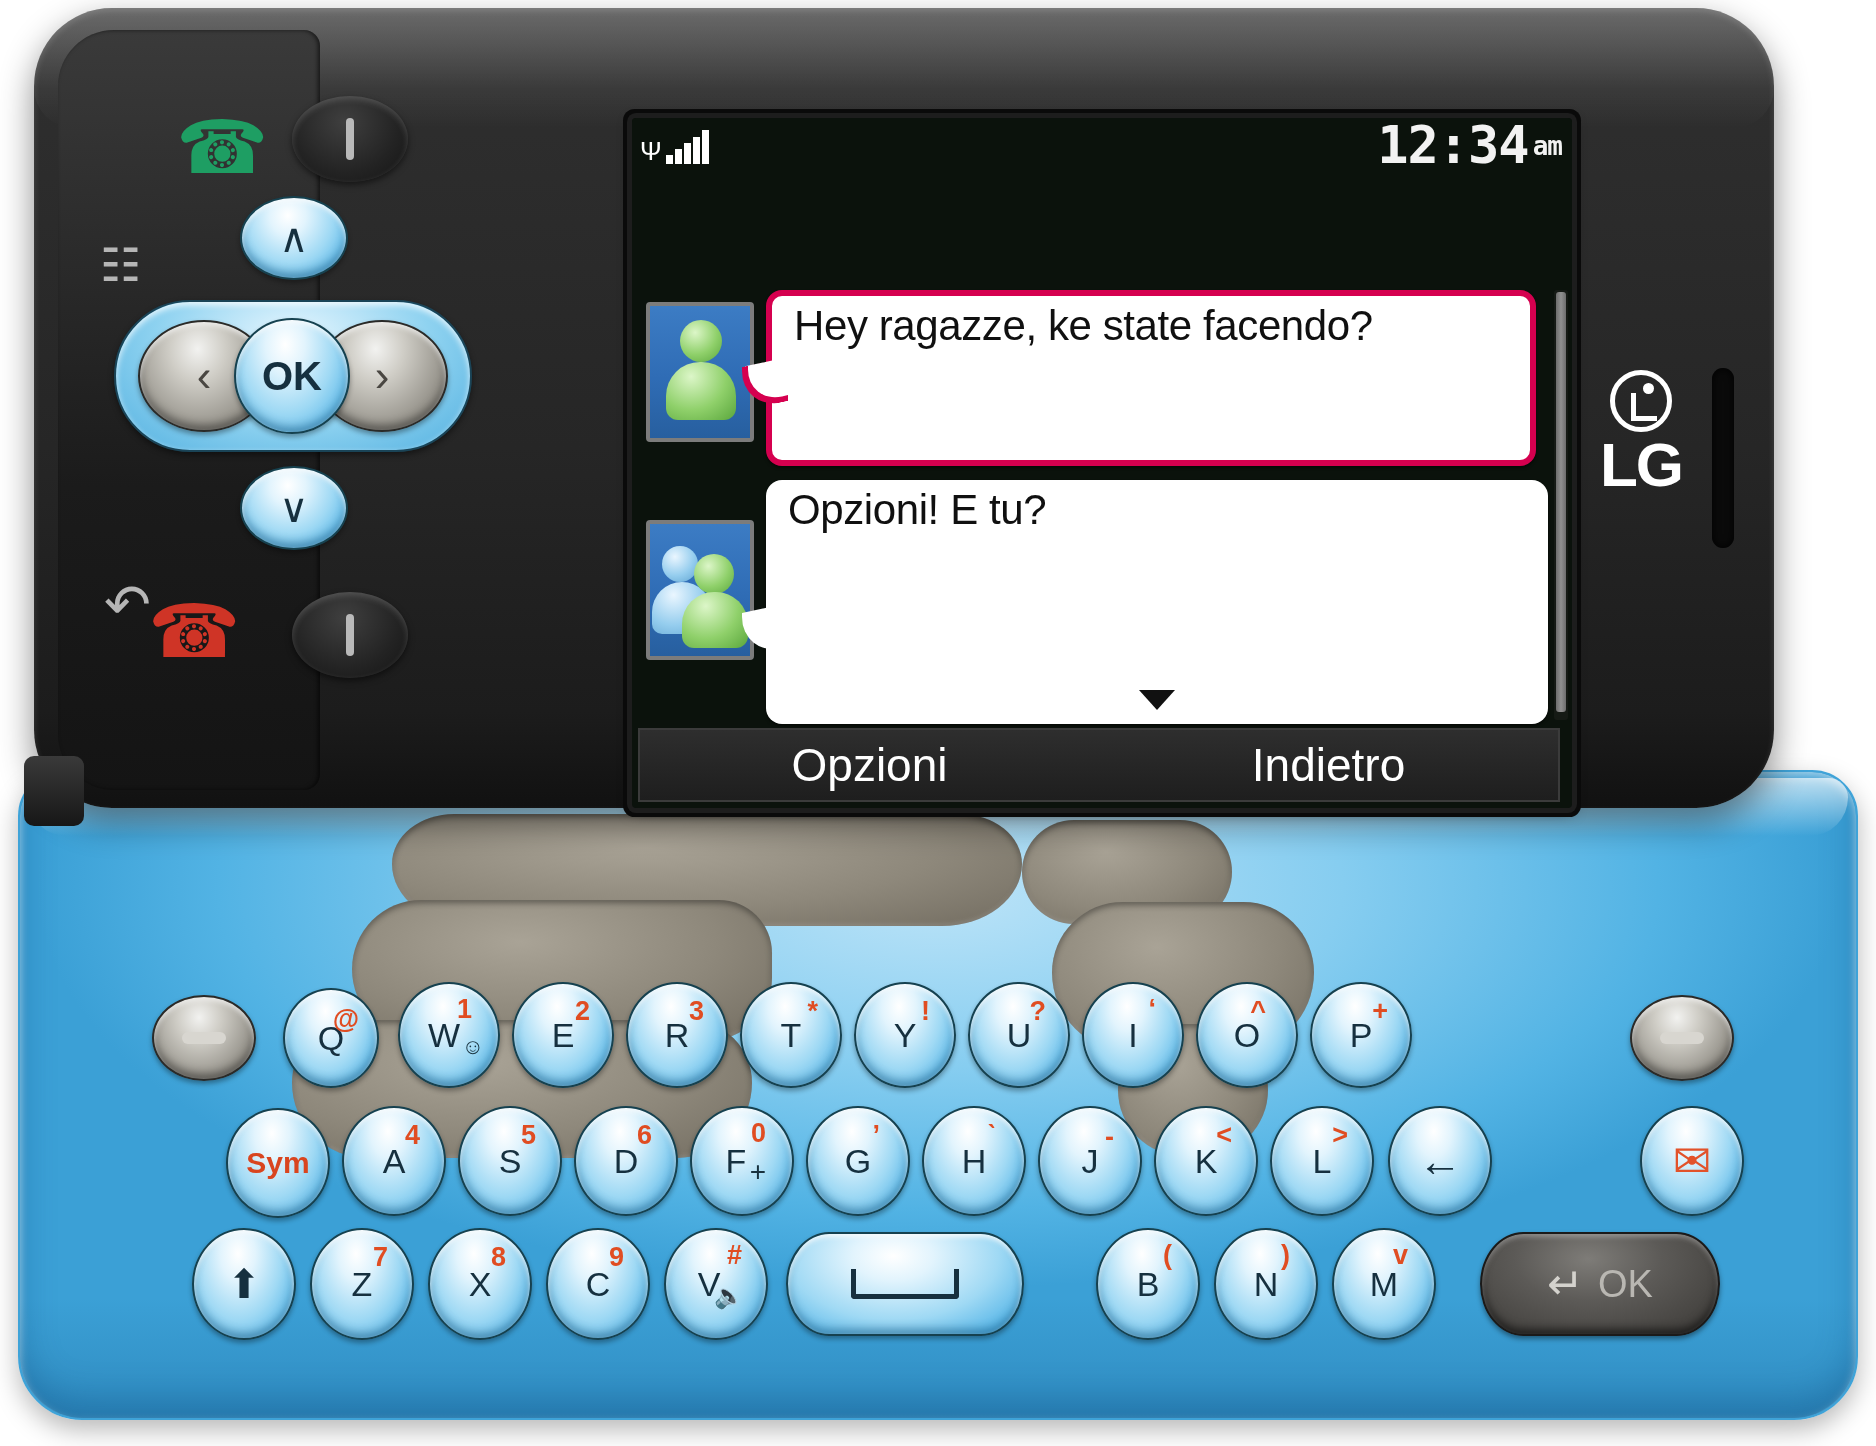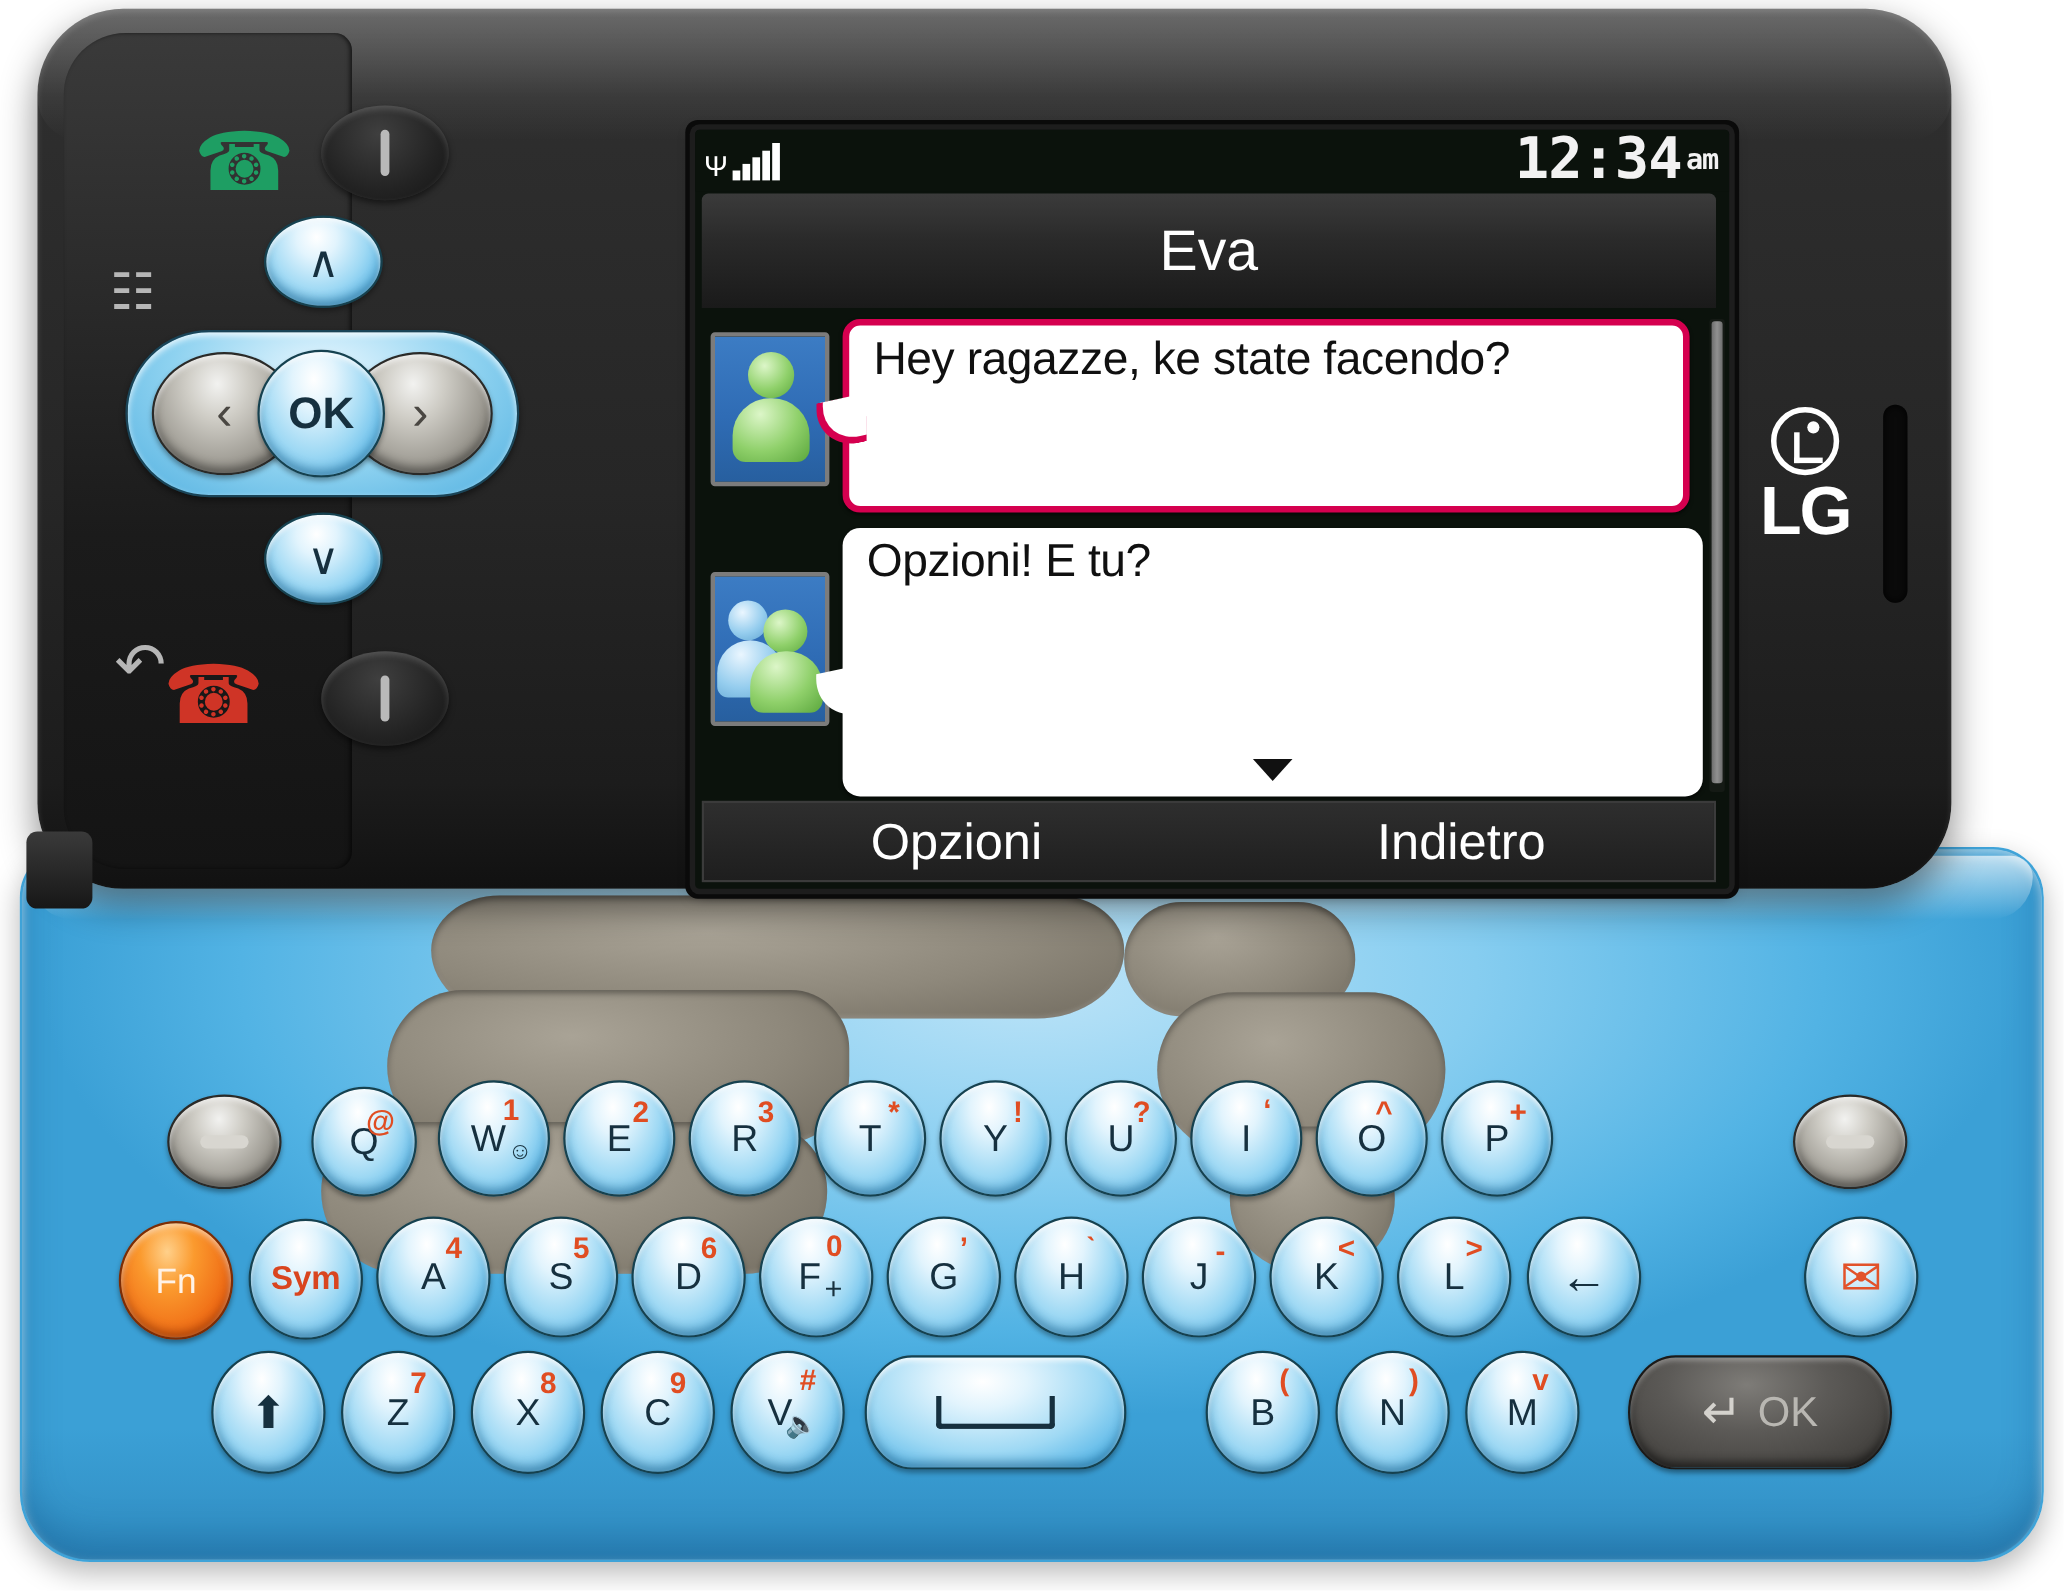--- a/index.html
+++ b/index.html
@@ -265,23 +265,20 @@
         <span class="bar" style="height:21px"></span>
         <span class="bar" style="height:27px"></span>
         <span class="bar" style="height:34px"></span>
       </div>
       <div class="clock">
         <span>12:34</span>
         <span class="ampm">am</span>
       </div>
     </div>
 
-    <div class="titlebar">
-      <span class="t">Eva</span>
-    </div>
 
     <div class="scroll-track">
       <div class="scroll-thumb"></div>
     </div>
 
     <div class="msglist">
 
       <div style="position:absolute; left:0; top:0; width:100%; height:186px;">
         <div class="avatar" style="left:8px; top:18px;">
           <div style="position:absolute; left:30px; top:14px; width:42px; height:42px; border-radius:50%;
@@ -376,23 +373,20 @@
     <span class="sup" style="right:30px; top:14px;">^</span>
   </div>
   <div class="key blue" style="left:1310px; top:982px; width:102px; height:106px;">
     <span class="main">P</span>
     <span class="sup" style="right:22px; top:14px;">+</span>
   </div>
   <div class="key grey" style="left:1630px; top:995px; width:104px; height:86px;">
     <div style="width:44px;height:12px;background:#d8d6d0;border-radius:6px;"></div>
   </div>
 
-  <div class="key orange" style="left:108px; top:1110px; width:104px; height:108px;">
-    <span class="main" style="font-size:32px; color:#fff2e6;">Fn</span>
-  </div>
   <div class="key blue" style="left:226px; top:1108px; width:104px; height:110px;">
     <span class="main" style="font-size:30px; color:#d9451f; font-weight:700;text-align:center;">Sym</span>
   </div>
   <div class="key blue" style="left:342px; top:1106px; width:104px; height:110px;">
     <span class="main">A</span>
     <span class="sup" style="right:24px; top:14px;">4</span>
   </div>
   <div class="key blue" style="left:458px; top:1106px; width:104px; height:110px;">
     <span class="main">S</span>
     <span class="sup" style="right:24px; top:14px;">5</span>

